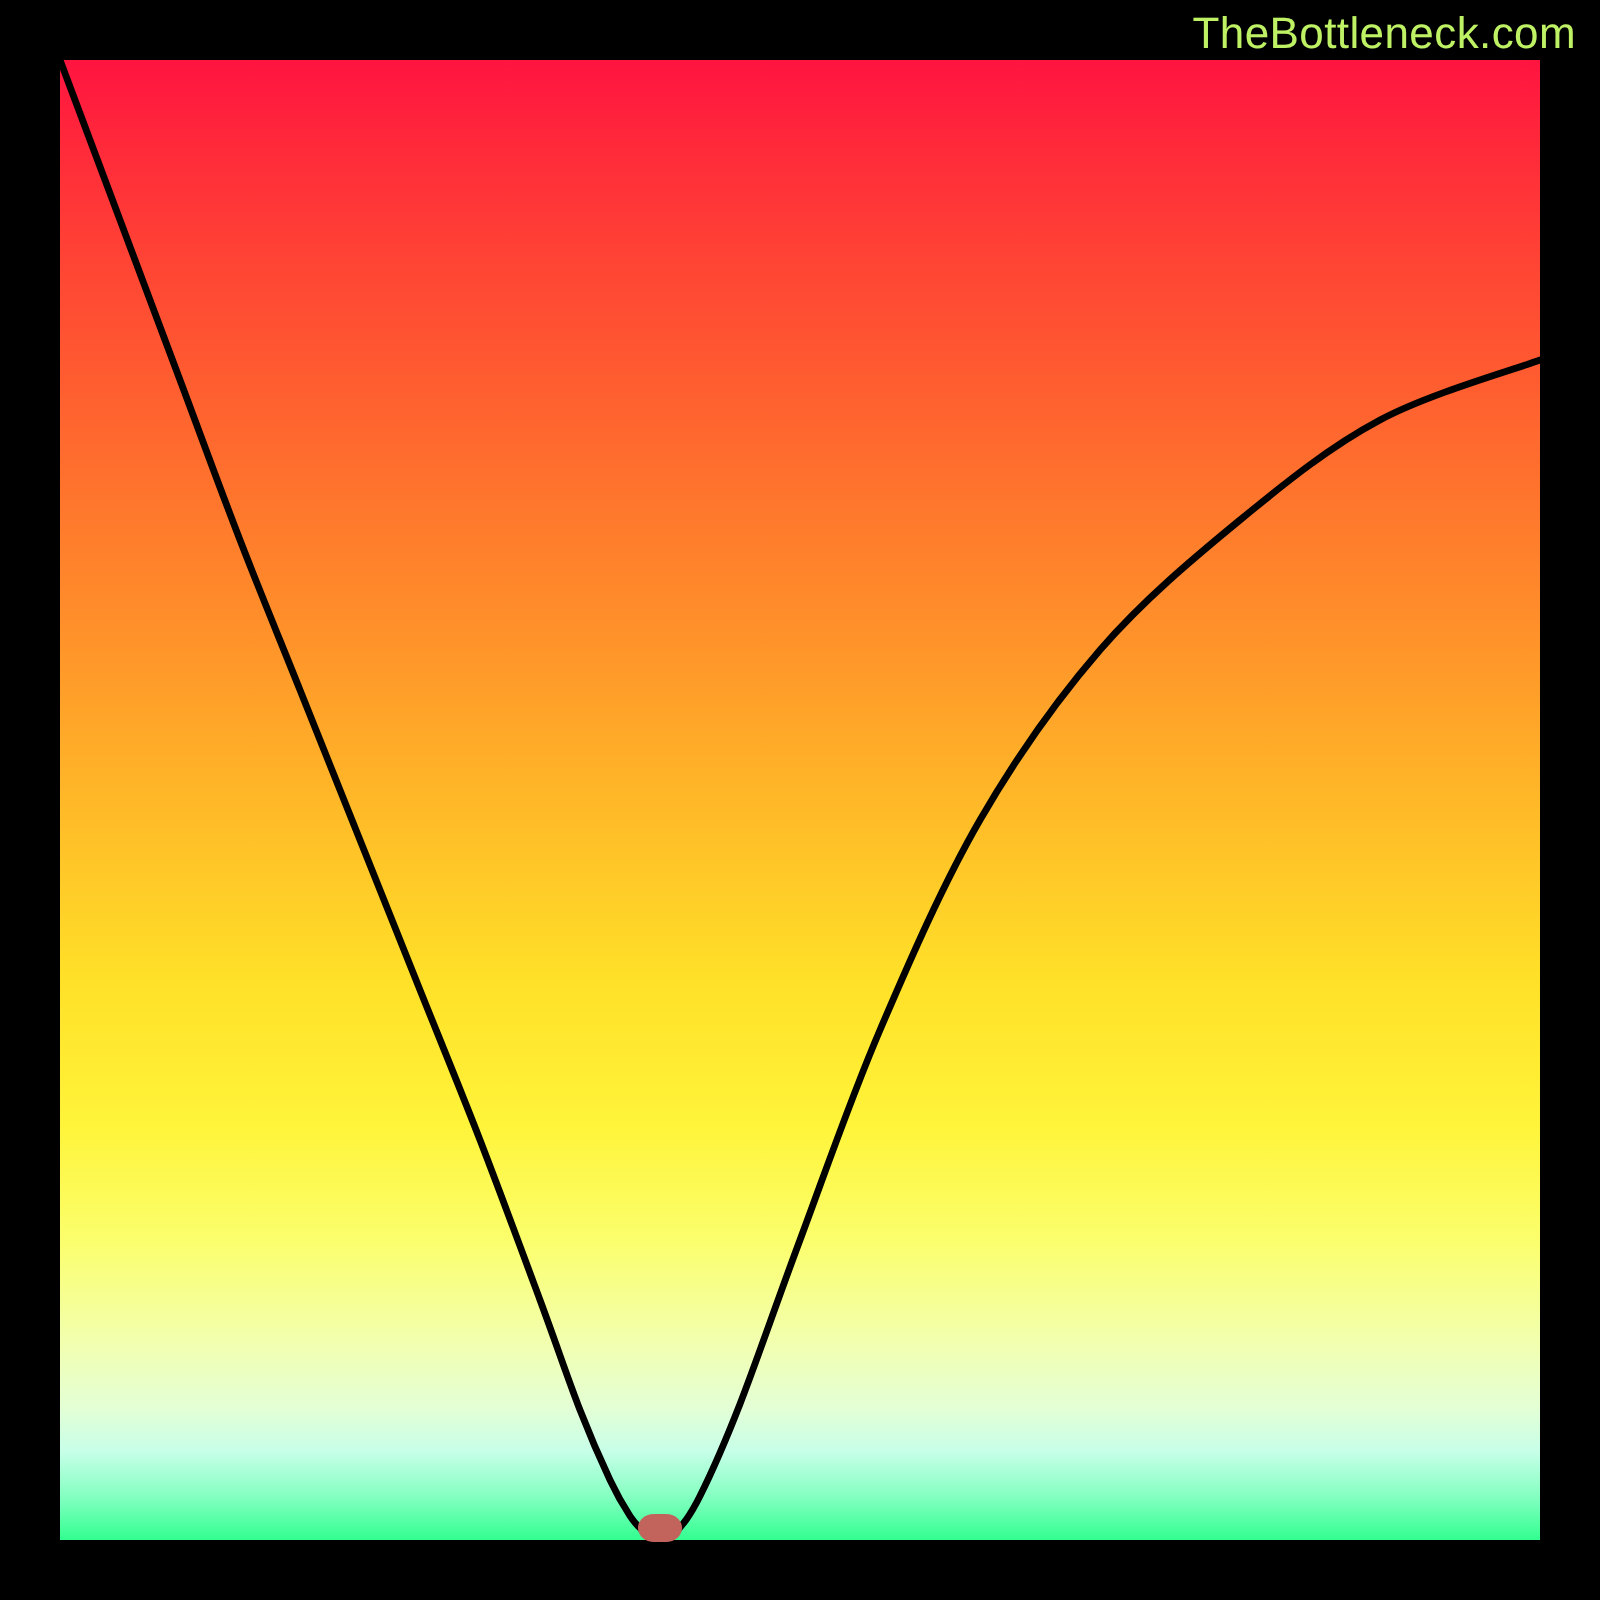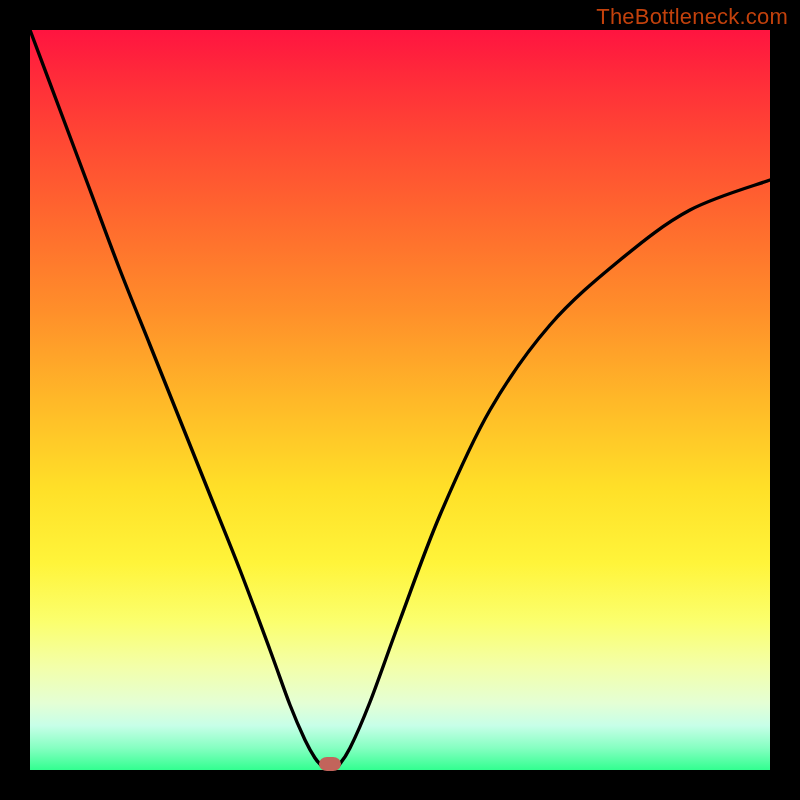--- a/index.html
+++ b/index.html
@@ -9,21 +9,21 @@
     width: 800px;
     height: 800px;
     background: #000;
   }
   .watermark {
     position: absolute;
     top: 4px;
     right: 12px;
     font-family: Arial, Helvetica, sans-serif;
     font-size: 22px;
-    color: #c2410c;
+    color: #bef264;
     letter-spacing: 0.2px;
     z-index: 10;
   }
   .plot-area {
     position: absolute;
     left: 30px;
     top: 30px;
     width: 740px;
     height: 740px;
     background: linear-gradient(to bottom,

